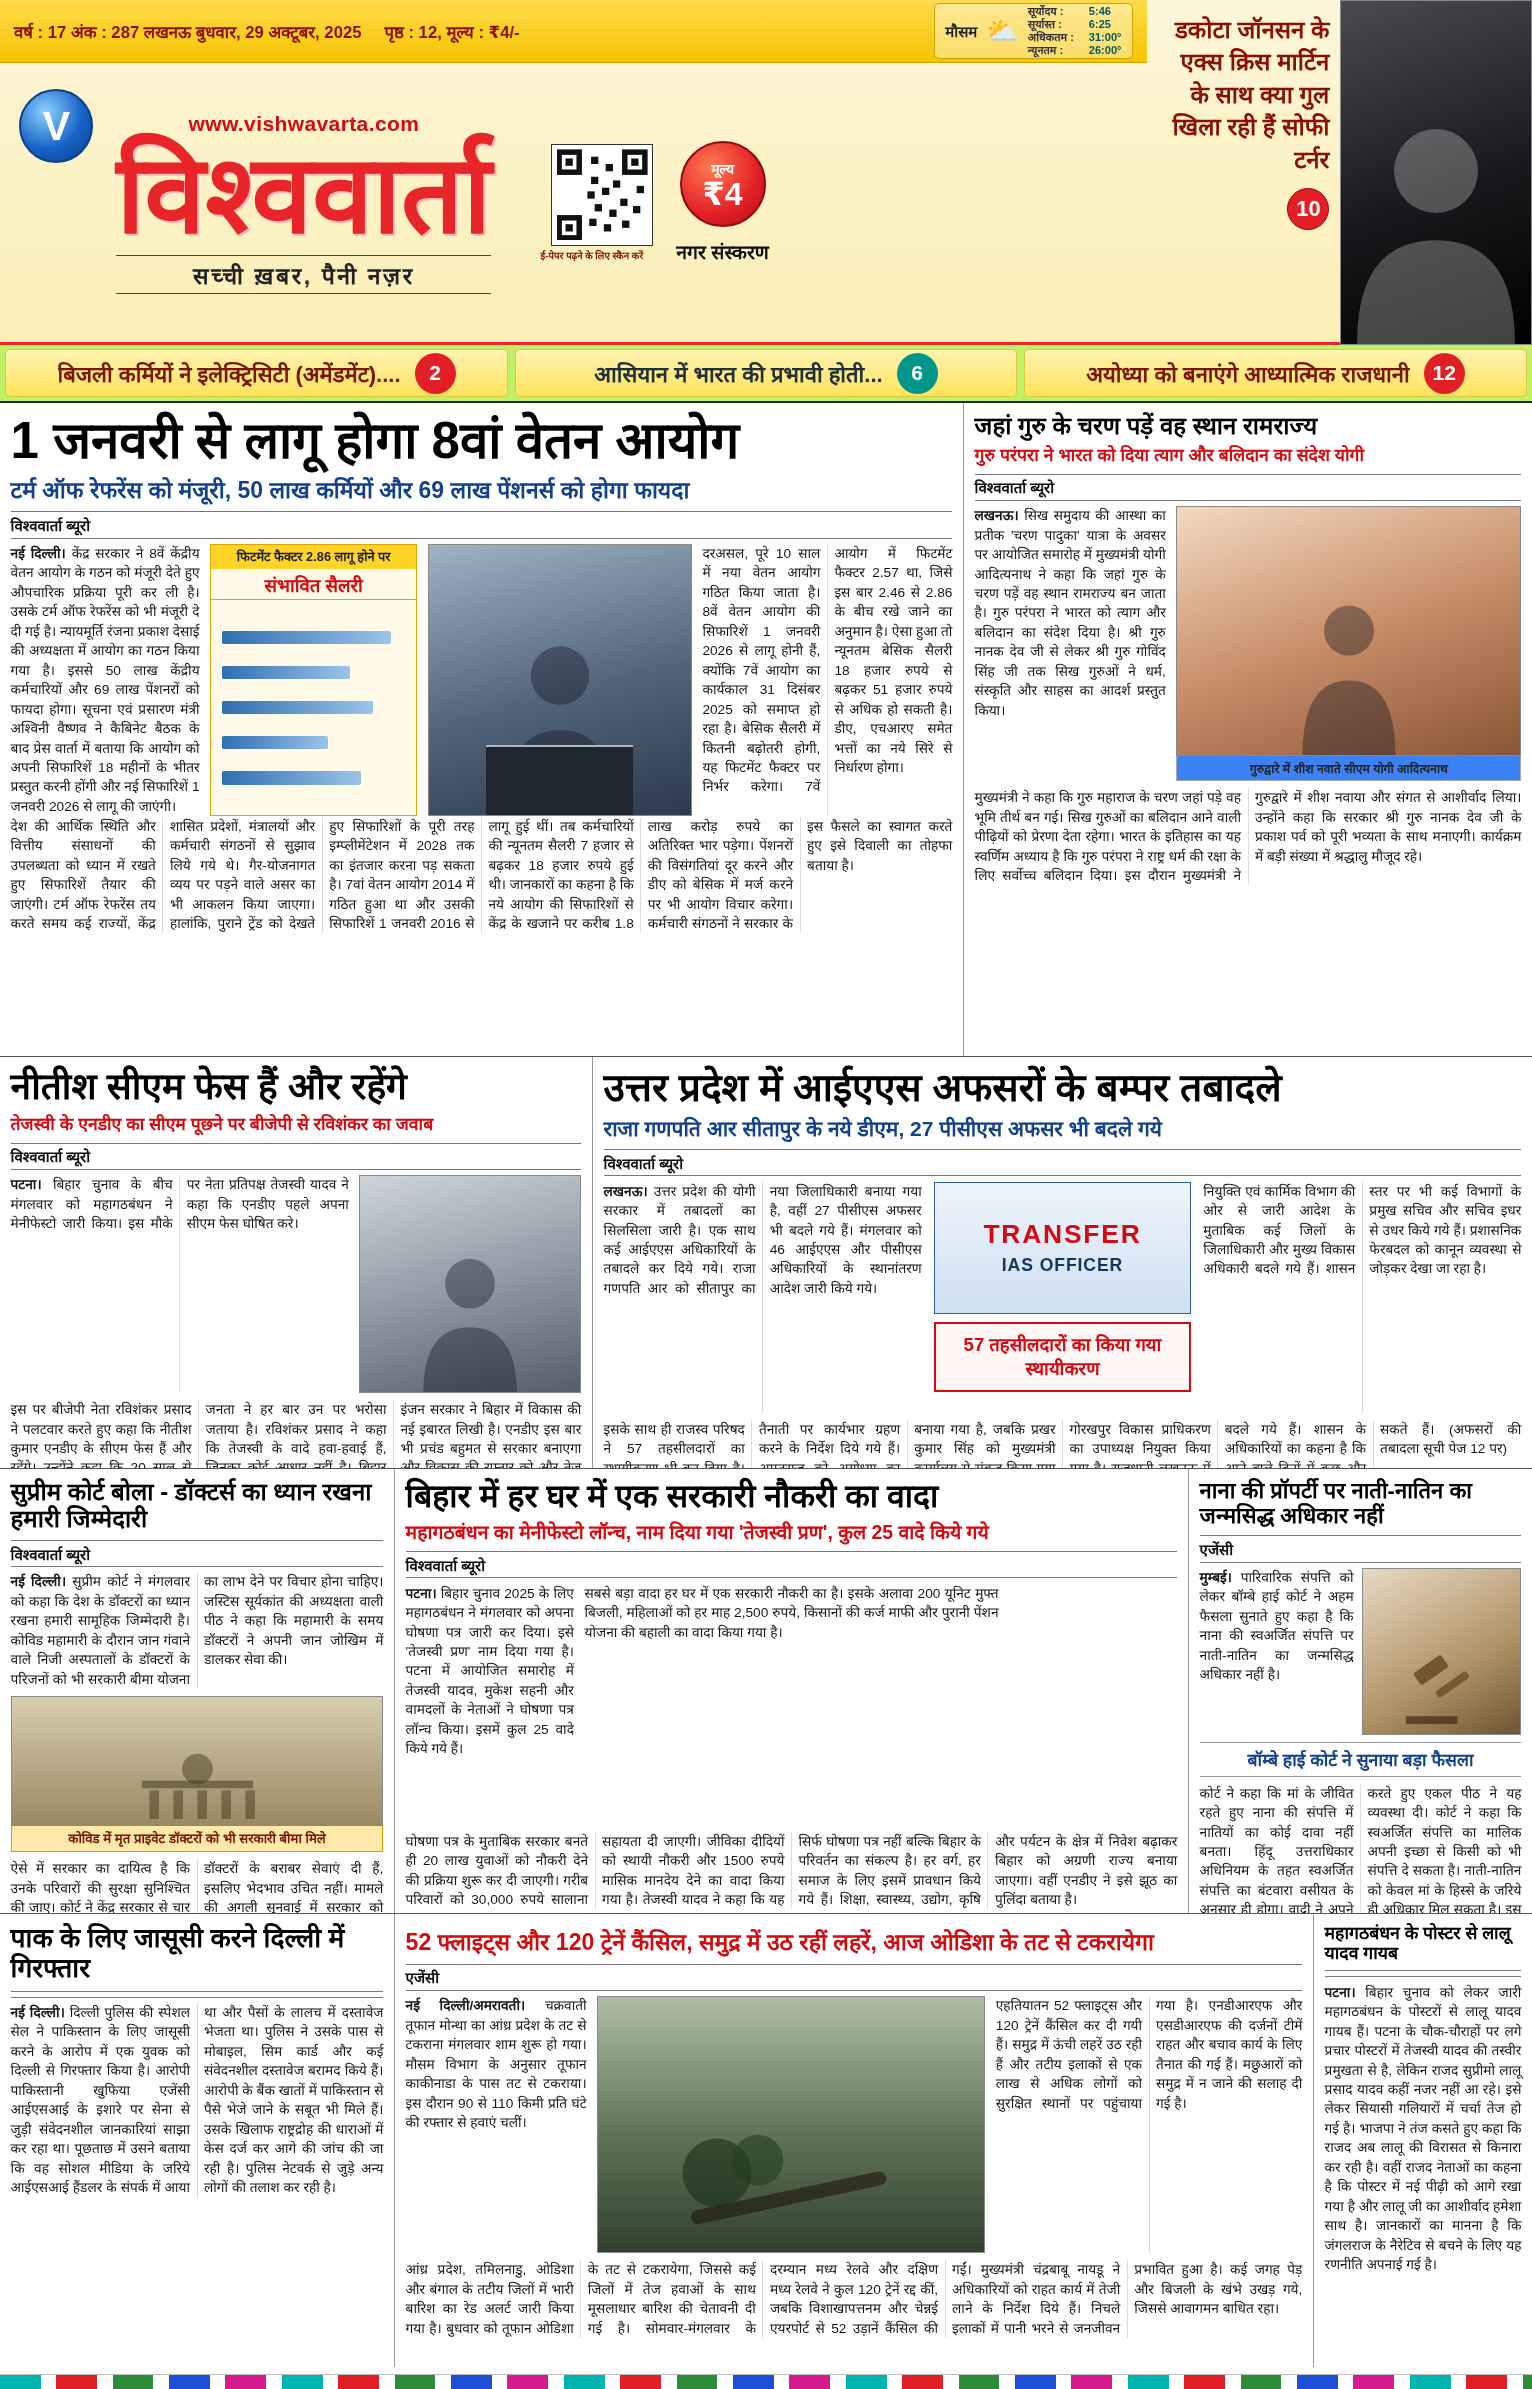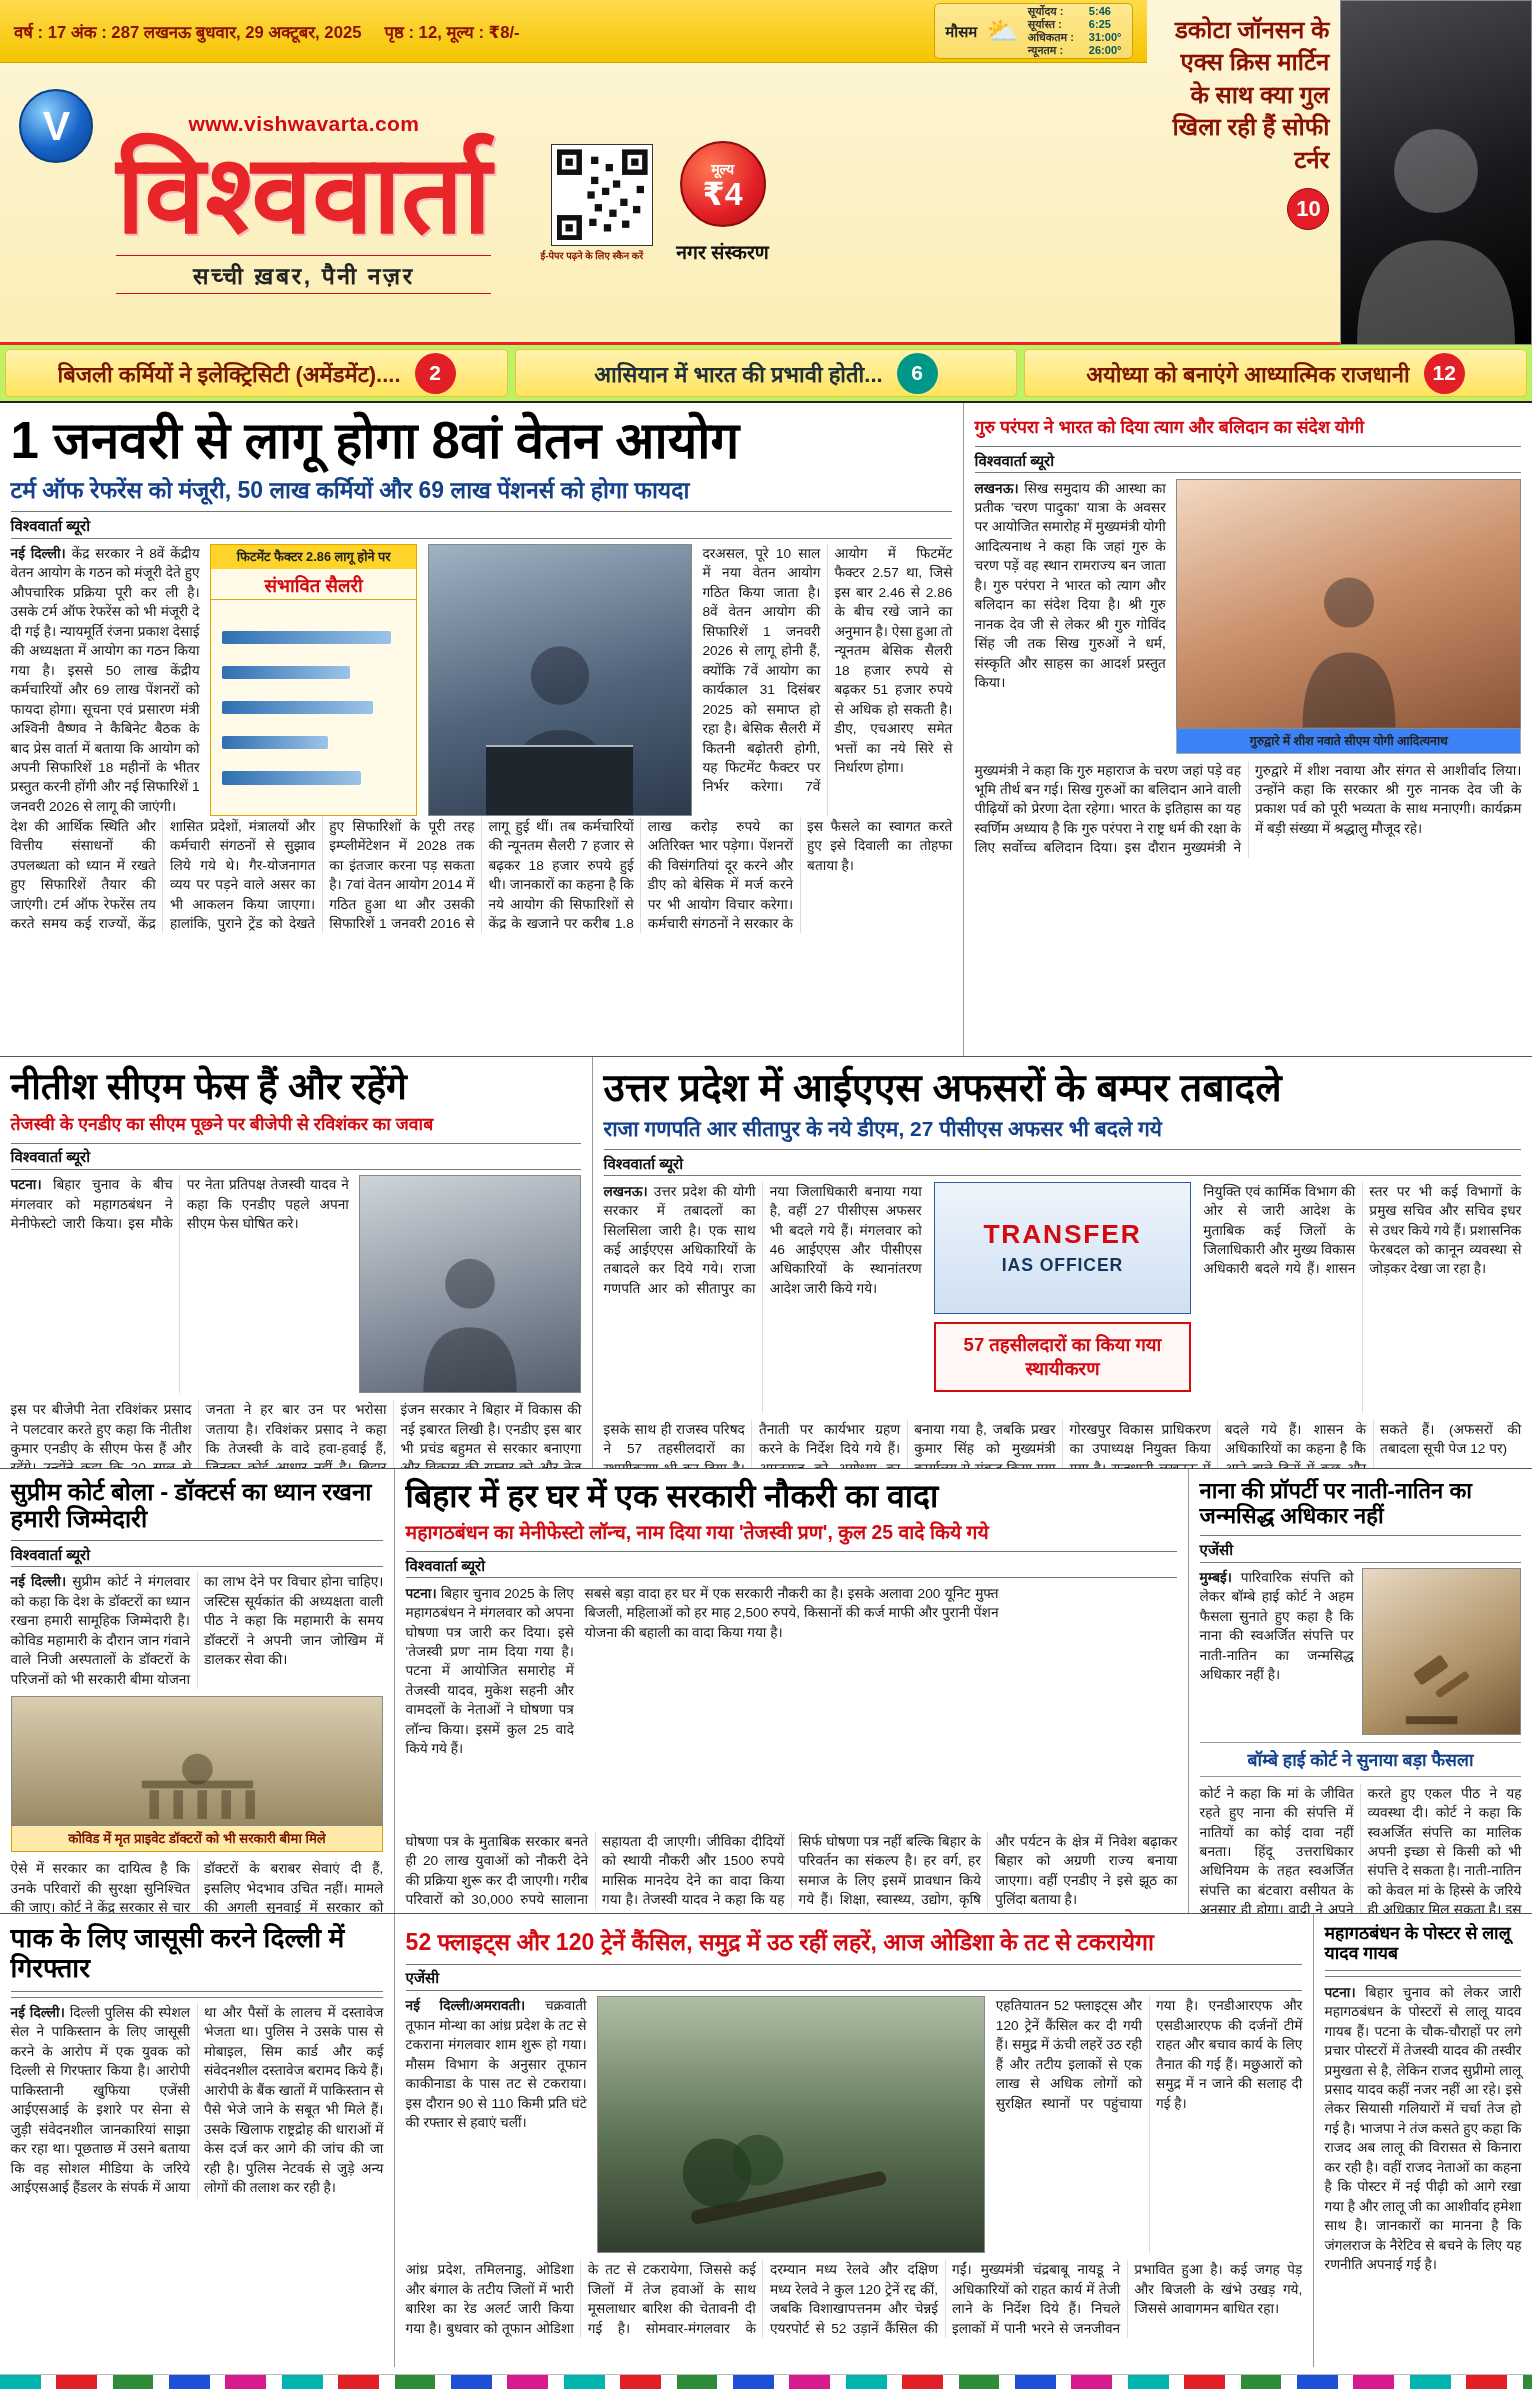--- a/index.html
+++ b/index.html
@@ -134,21 +134,21 @@
   .footer-strip { height:15px; flex:0 0 auto; background:repeating-linear-gradient(90deg,#00b5b0 0 41px,#ffffff 41px 56px,#e21f26 56px 97px,#ffffff 97px 113px,#2e8b3a 113px 153px,#ffffff 153px 169px,#1d4fd7 169px 210px,#ffffff 210px 225px,#d81b8c 225px 266px,#ffffff 266px 282px); border-top:0.9px solid #bbb; }
 </style>
 </head>
 <body>
 
 <div class="page">
 
   <header class="header">
     <div class="topstrip">
       <span class="edition-line">वर्ष : 17 अंक : 287 लखनऊ बुधवार, 29 अक्टूबर, 2025</span>
-      <span class="pages-price">पृष्ठ : 12, मूल्य : ₹8/-</span>
+      <span class="pages-price">पृष्ठ : 12, मूल्य : ₹4/-</span>
       <div class="weather">
         <span class="weather-title">मौसम</span>
         <span class="weather-icon">⛅</span>
         <div class="weather-rows">
           <span class="lbl">सूर्योदय</span>
             <span class="val">5:46</span>
           <span class="lbl">सूर्यास्त</span>
             <span class="val">6:25</span>
           <span class="lbl">अधिकतम</span>
             <span class="val">31:00°</span>
@@ -269,20 +269,21 @@
                 <path d="M22 100 Q22 56 50 56 Q78 56 78 100 Z"></path>
             </svg>
             <div class="podium"></div>
           </div>
           <p class="body cols-2">दरअसल, पूरे 10 साल में नया वेतन आयोग गठित किया जाता है। 8वें वेतन आयोग की सिफारिशें 1 जनवरी 2026 से लागू होनी हैं, क्योंकि 7वें आयोग का कार्यकाल 31 दिसंबर 2025 को समाप्त हो रहा है। बेसिक सैलरी में कितनी बढ़ोतरी होगी, यह फिटमेंट फैक्टर पर निर्भर करेगा। 7वें आयोग में फिटमेंट फैक्टर 2.57 था, जिसे इस बार 2.46 से 2.86 के बीच रखे जाने का अनुमान है। ऐसा हुआ तो न्यूनतम बेसिक सैलरी 18 हजार रुपये से बढ़कर 51 हजार रुपये से अधिक हो सकती है। डीए, एचआरए समेत भत्तों का नये सिरे से निर्धारण होगा।</p>
         </div>
         <p class="body cols-6 lead-bottom">देश की आर्थिक स्थिति और वित्तीय संसाधनों की उपलब्धता को ध्यान में रखते हुए सिफारिशें तैयार की जाएंगी। टर्म ऑफ रेफरेंस तय करते समय कई राज्यों, केंद्र शासित प्रदेशों, मंत्रालयों और कर्मचारी संगठनों से सुझाव लिये गये थे। गैर-योजनागत व्यय पर पड़ने वाले असर का भी आकलन किया जाएगा। हालांकि, पुराने ट्रेंड को देखते हुए सिफारिशों के पूरी तरह इम्प्लीमेंटेशन में 2028 तक का इंतजार करना पड़ सकता है। 7वां वेतन आयोग 2014 में गठित हुआ था और उसकी सिफारिशें 1 जनवरी 2016 से लागू हुई थीं। तब कर्मचारियों की न्यूनतम सैलरी 7 हजार से बढ़कर 18 हजार रुपये हुई थी। जानकारों का कहना है कि नये आयोग की सिफारिशों से केंद्र के खजाने पर करीब 1.8 लाख करोड़ रुपये का अतिरिक्त भार पड़ेगा। पेंशनरों की विसंगतियां दूर करने और डीए को बेसिक में मर्ज करने पर भी आयोग विचार करेगा। कर्मचारी संगठनों ने सरकार के इस फैसले का स्वागत करते हुए इसे दिवाली का तोहफा बताया है।</p>
       </article>
 
       <article class="story">
+        <h1 class="hl hl-sm">जहां गुरु के चरण पड़ें वह स्थान रामराज्य</h1>
         <h2 class="subhead sub-red sub-20">गुरु परंपरा ने भारत को दिया त्याग और बलिदान का संदेश योगी</h2>
         <div class="byline-row">विश्ववार्ता ब्यूरो</div>
         <div class="guru-top">
           <p class="body">
             <strong class="dateline">लखनऊ।</strong>
             <span>सिख समुदाय की आस्था का प्रतीक 'चरण पादुका' यात्रा के अवसर पर आयोजित समारोह में मुख्यमंत्री योगी आदित्यनाथ ने कहा कि जहां गुरु के चरण पड़ें वह स्थान रामराज्य बन जाता है। गुरु परंपरा ने भारत को त्याग और बलिदान का संदेश दिया है। श्री गुरु नानक देव जी से लेकर श्री गुरु गोविंद सिंह जी तक सिख गुरुओं ने धर्म, संस्कृति और साहस का आदर्श प्रस्तुत किया।</span>
           </p>
           <div class="photo-frame">
             <div class="photo guru-photo">
               <svg class="sil sil-dark" viewBox="0 0 100 100">

